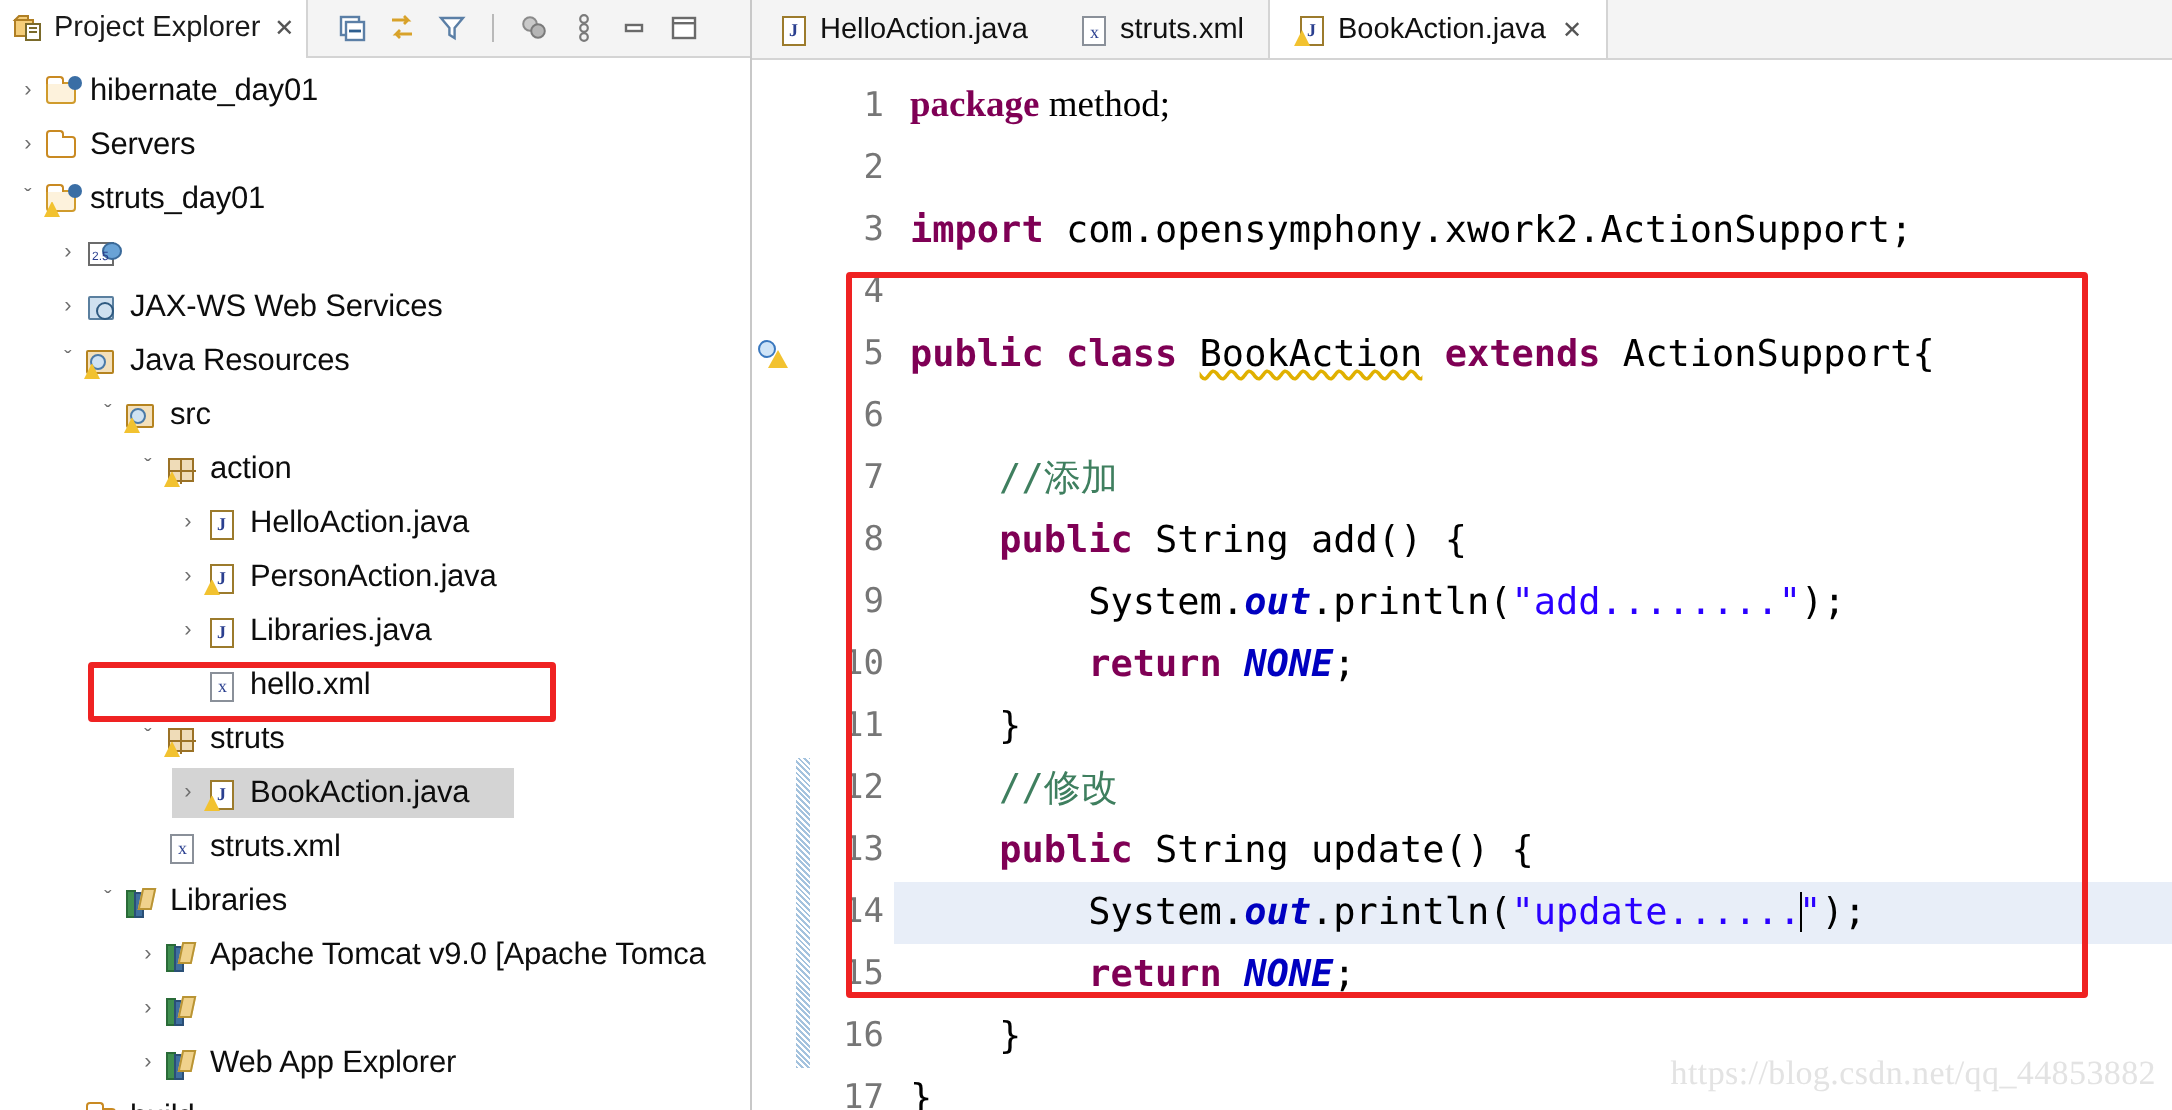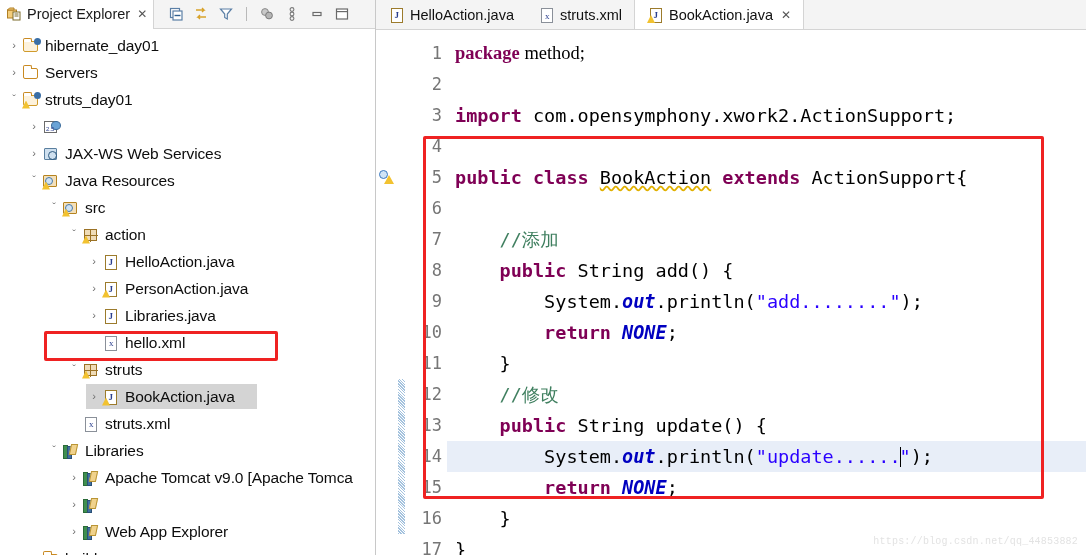--- a/index.html
+++ b/index.html
@@ -306,22 +306,22 @@
   #code-annot {
     position: absolute;
     border: 3px solid #ef2222;
     border-radius: 2px;
     pointer-events: none;
     z-index: 6;
   }
 
   #watermark {
     position: absolute; right: 8px; bottom: 8px;
-    font-size: 10px; color: #e3e3e3;
-    font-family: Liberation Mono, monospace;
+    font-size: 17px; color: #e3e3e3;
+    font-family: Liberation Serif, serif;
     letter-spacing: .2px;
     z-index: 7;
   }
 </style>
 </head>
 <body>
 
 <div id="app">
 
   <div id="left-panel">

